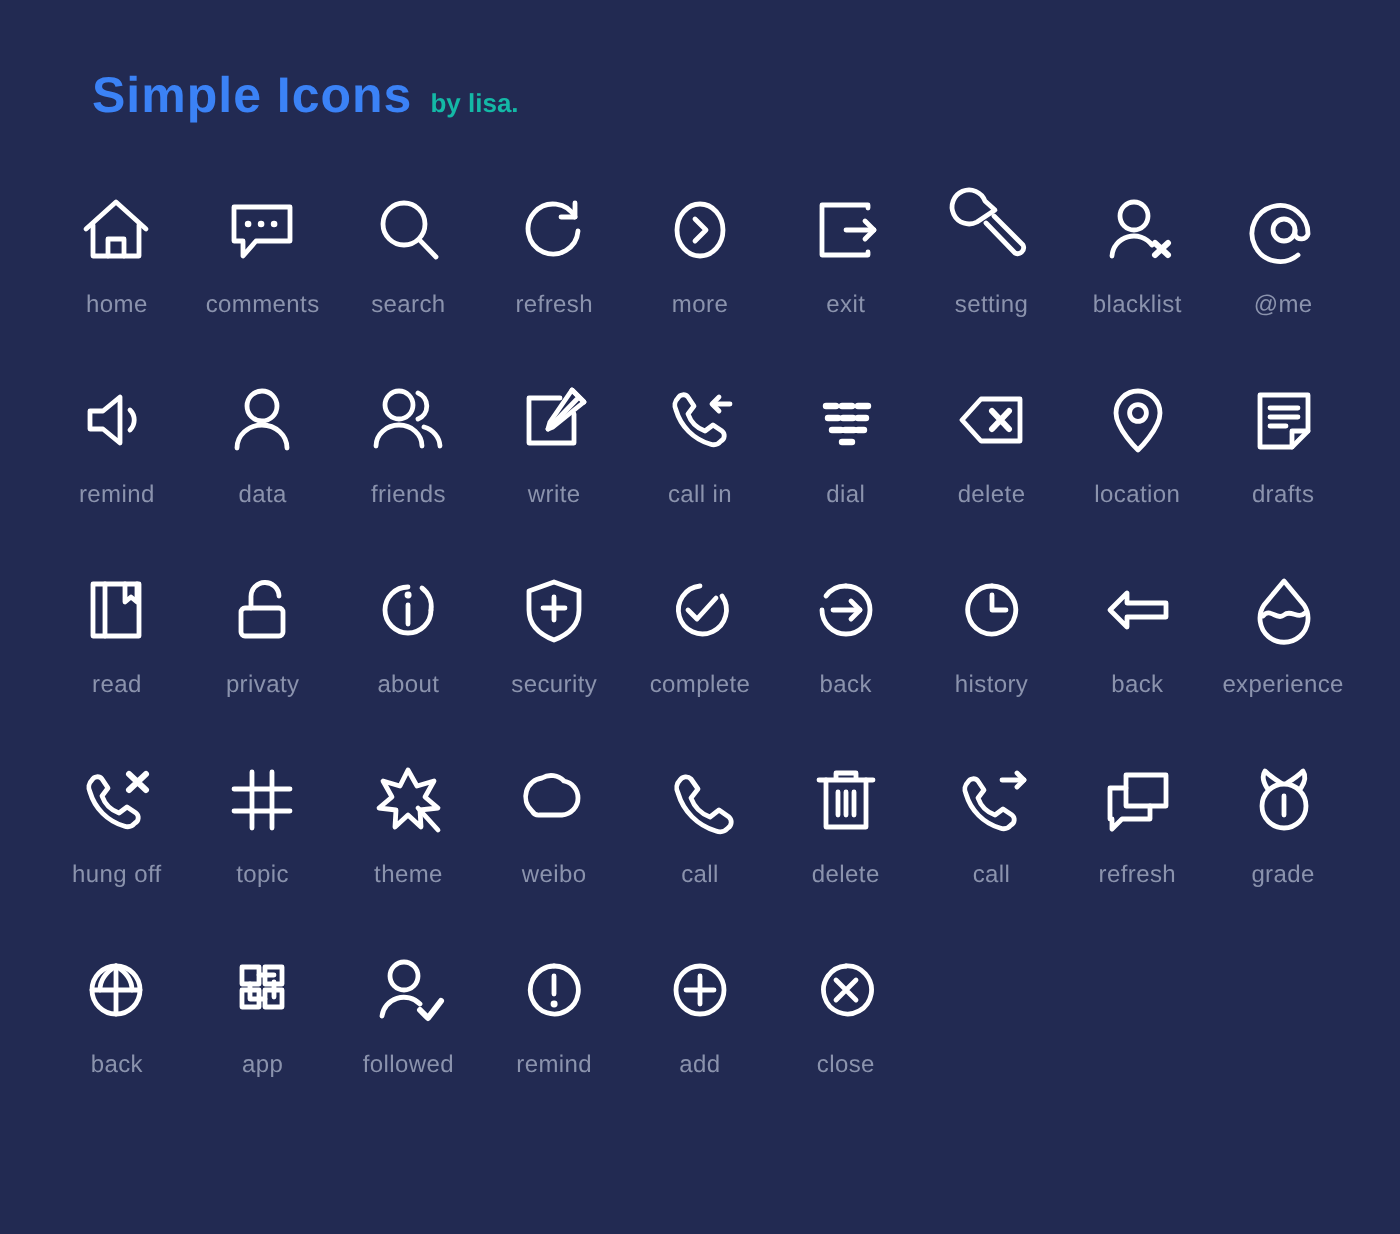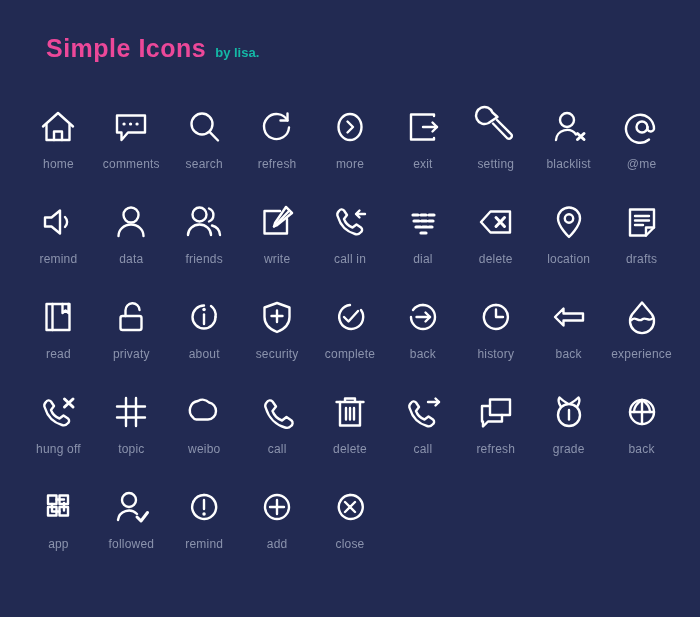--- a/index.html
+++ b/index.html
@@ -7,29 +7,29 @@
   body{
     width:700px;height:617px;
     background:#222a52;
     font-family:"Liberation Sans","DejaVu Sans",sans-serif;
     overflow:hidden;
   }
   #sheet{position:relative;width:700px;height:617px;box-sizing:border-box;}
 
   .header{position:absolute;left:46px;top:36px;display:flex;align-items:baseline;}
   .title{
-    font-size:25px;font-weight:bold;color:#ec4899;letter-spacing:0.5px;
+    font-size:25px;font-weight:bold;color:#3b82f6;letter-spacing:0.5px;
     line-height:1;
   }
   .byline{
     font-size:13px;font-weight:bold;color:#14b8a6;margin-left:9px;line-height:1;
   }
 
   .grid{
-    position:absolute;left:0;top:104px;width:700px;
+    position:absolute;left:0;top:92px;width:700px;
     display:grid;
     grid-template-columns:repeat(9,1fr);
     grid-auto-rows:95px;
     padding:0 22px;
     box-sizing:border-box;
   }
   .cell{
     display:flex;flex-direction:column;align-items:center;justify-content:flex-start;
   }
   .glyph{
@@ -328,20 +328,29 @@
           <svg viewBox="0 0 46 46" width="46" height="46" fill="none" stroke="#ffffff" stroke-width="2.4" stroke-linecap="round" stroke-linejoin="round">
             <path d="M18 9 V37 M28 9 V37"></path>
             <path d="M9 17.5 H37 M9 28.5 H37"></path>
           </svg>
         </div>
         <div class="label">topic</div>
       </div>
       <div class="cell">
         <div class="glyph">
           <svg viewBox="0 0 46 46" width="46" height="46" fill="none" stroke="#ffffff" stroke-width="2.4" stroke-linecap="round" stroke-linejoin="round">
+            <path d="M23 8 L27.5 16 L36 13.5 L31.5 21.5 L38 27 L29 28 L29.5 36.5 L23 30.5 L16.5 36.5 L17 28 L8.5 27 L15 21.5 L10.5 13.5 L19 16 Z"></path>
+            <path d="M28 27 L38 38"></path>
+          </svg>
+        </div>
+        <div class="label">theme</div>
+      </div>
+      <div class="cell">
+        <div class="glyph">
+          <svg viewBox="0 0 46 46" width="46" height="46" fill="none" stroke="#ffffff" stroke-width="2.4" stroke-linecap="round" stroke-linejoin="round">
             <path d="M12 28.5 A9.5 9.5 0 0 1 17 12 A9 9 0 0 1 28 13.5 A8.5 8.5 0 0 1 35 22 A8.5 8.5 0 0 1 27 30.5 H16 A4 4 0 0 1 12 28.5 Z"></path>
           </svg>
         </div>
         <div class="label">weibo</div>
       </div>
       <div class="cell">
         <div class="glyph">
           <svg viewBox="0 0 46 46" width="46" height="46" fill="none" stroke="#ffffff" stroke-width="2.4" stroke-linecap="round" stroke-linejoin="round">
             <path d="M13 13 A3.5 3.5 0 0 1 18.5 12.5 L22 17.5 L18.5 22 A16 16 0 0 0 28 31.5 L32.5 28 L37.5 31.5 A3.5 3.5 0 0 1 37 37 A5.5 5.5 0 0 1 31 38.5 A28 28 0 0 1 12 19.5 A5.5 5.5 0 0 1 13 13 Z"></path>
           </svg>

